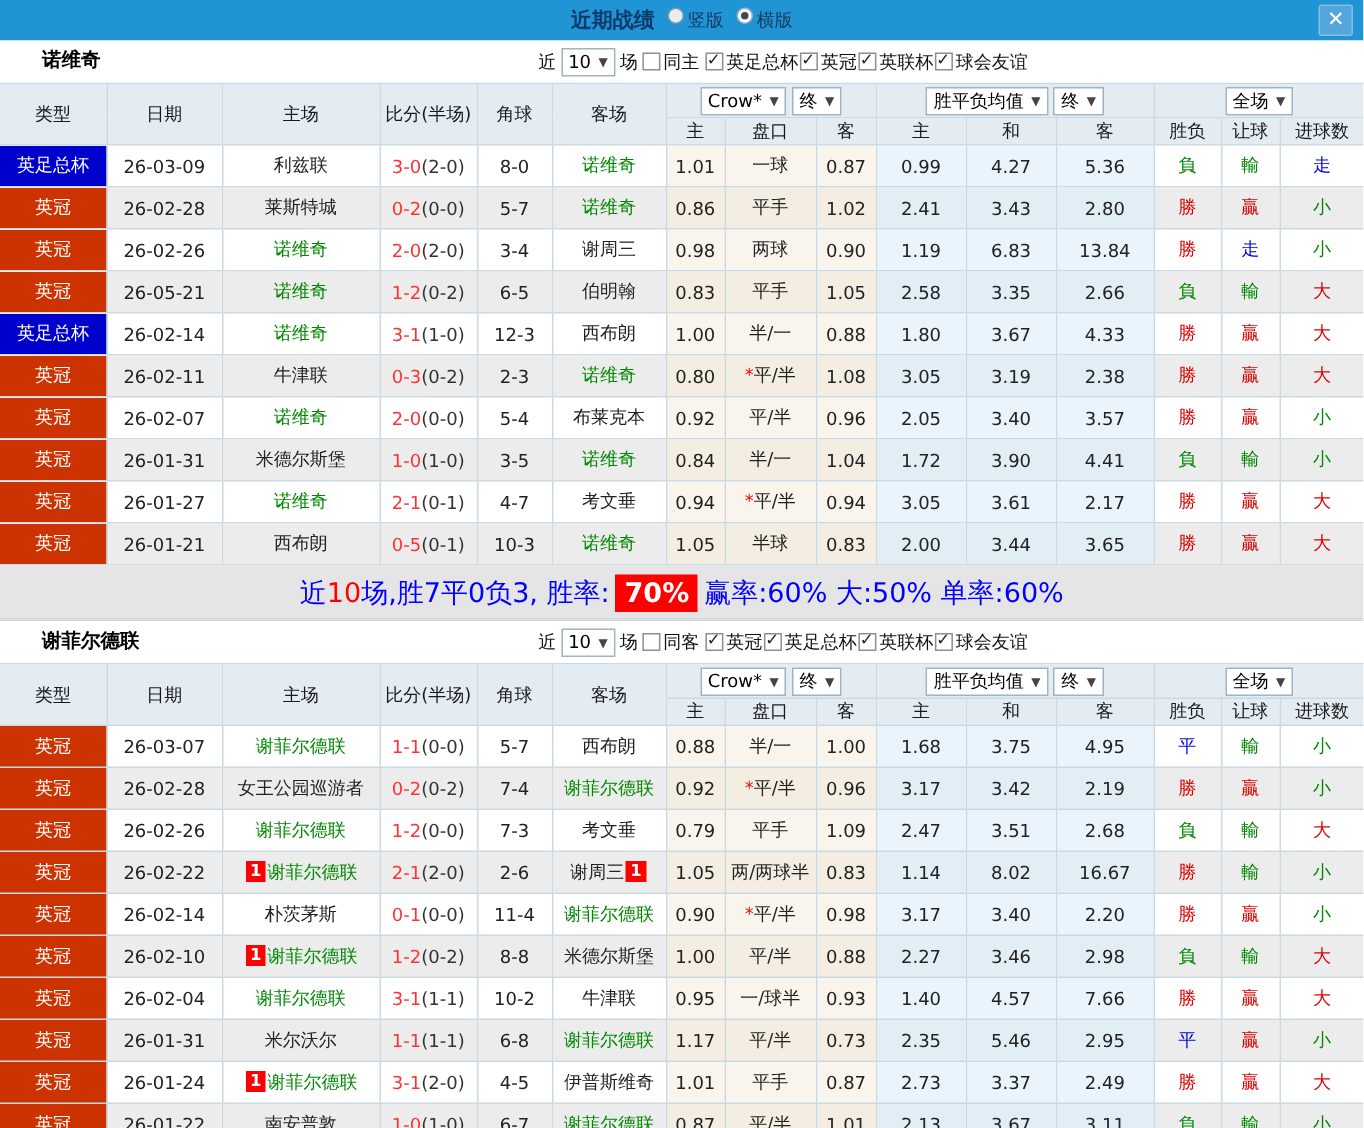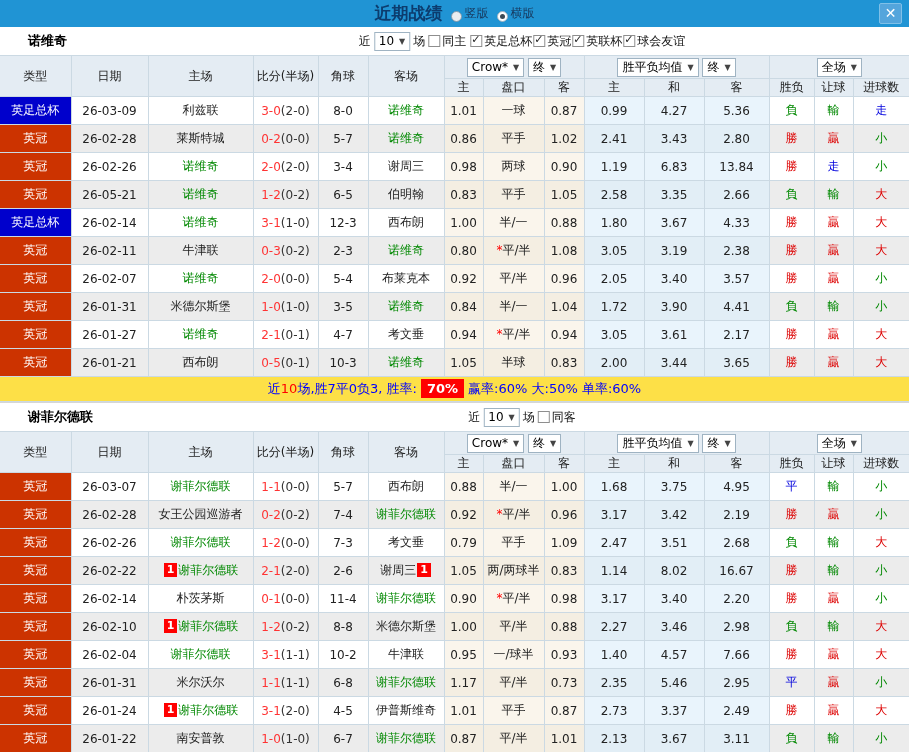--- a/index.html
+++ b/index.html
@@ -7,22 +7,22 @@
     --team-green:#008800; --score-red:#ff3333; --win-red:#dd0000; --lose-green:#008800;
     --draw-blue:#0000dd; --summary-blue:#0000ff; --highlight-red:#ff0000;
     --odds-bg:#faf5ec; --odds-bg-even:#f4eee2; --avg-bg:#e9f4fc; --avg-bg-even:#e2eef6;
     --stripe-gray:#ececec; --header-bg:#e4ecf3; --border:#cbd9e3;
   }
   *{box-sizing:border-box}
   html,body{margin:0;padding:0}
   body{width:909px;height:752px;background:#fff;font-family:"DejaVu Sans","Liberation Sans",sans-serif;font-size:12px;color:#333;overflow:hidden}
   
   .topbar{height:27px;background:var(--topbar-blue);position:relative;display:flex;align-items:center;justify-content:center;gap:8px}
-  .topbar .title{font-weight:bold;font-size:17px;color:var(--title-navy)}
-  .radio-label{display:inline-flex;align-items:flex-end;gap:3px;color:#17395e;font-size:12px;cursor:pointer}
+  .topbar .title{font-weight:bold;font-size:14px;color:var(--title-navy)}
+  .radio-label{display:inline-flex;align-items:flex-start;gap:3px;color:#17395e;font-size:12px;cursor:pointer}
   .radio{width:11px;height:11px;border-radius:50%;background:#e9edf0;border:1px solid #7e99ac;position:relative;display:inline-block}
   .radio.sel::after{content:"";position:absolute;left:2px;top:2px;right:2px;bottom:2px;border-radius:50%;background:#3c4a55}
   .close-btn{position:absolute;right:7px;top:3px;width:23px;height:21px;background:#54a5dc;border:1px solid #7fc0e8;border-radius:2px;color:#fff;font-weight:bold;font-size:14px;line-height:19px;text-align:center;cursor:pointer}
   
   .section{position:relative}
   .section + .section{border-top:1px solid #d6d6d6}
   .section-head{height:28px;position:relative;background:#fff}
   .team-name{position:absolute;left:28px;top:0;line-height:28px;font-weight:bold;font-size:13px;color:#000}
   .filters{position:absolute;left:50%;transform:translateX(-50%);margin-left:68px;top:0;height:28px;display:flex;align-items:center;gap:3px;white-space:nowrap;color:#111}
   .sel{display:inline-flex;align-items:center;gap:5px;background:#fff;border:1px solid #9fb3c2;padding:1px 4px;font-size:12px;color:#000;cursor:pointer;line-height:15px}
@@ -46,21 +46,21 @@
   tr.even td.avgs{background:var(--avg-bg-even)}
   td.type-red{background:var(--league-red)!important;color:#fff}
   td.type-blue{background:var(--league-blue)!important;color:#fff}
   .c-red{color:var(--win-red)}
   .c-green{color:var(--lose-green)}
   .c-blue{color:var(--draw-blue)}
   .ft{color:var(--score-red)}
   .ht{color:#333}
   .star{color:#f00}
   .card{display:inline-block;background:#f00;color:#fff;font-size:11px;font-weight:bold;line-height:14px;height:14px;padding:0 3px;margin:0 1px;vertical-align:1px}
-  tfoot td{height:25px;background:#fde047;font-size:13px;border-left:none;border-right:none}
+  tfoot td{height:36px;background:#e5e5e5;font-size:18px;border-left:none;border-right:none}
   .sum-blue{color:var(--summary-blue)}
   .sum-red{color:var(--highlight-red)}
   .sum-badge{background:var(--highlight-red);color:#fff;font-weight:bold;padding:2px 6px;margin:0 4px}
 </style>
 </head>
 <body>
 
 <div class="topbar">
   <span class="title">近期战绩</span>
   <span class="radio-label">
@@ -337,20 +337,21 @@
   <div class="section-head">
     <span class="team-name">谢菲尔德联</span>
     <span class="filters">
       <span>近</span>
       <span class="sel">
           <span>10</span>
           <span class="arr">▼</span>
         </span>
       <span>场</span>
       <label class="cb-label"><span class="cb"></span><span>同客</span></label>
+      <span><label class="cb-label"><span class="cb on"></span>英冠</label><label class="cb-label"><span class="cb on"></span>英足总杯</label><label class="cb-label"><span class="cb on"></span>英联杯</label><label class="cb-label"><span class="cb on"></span>球会友谊</label></span>
     </span>
   </div>
   <table>
     <colgroup>
         <col style="width:71px">
         <col style="width:77px">
         <col style="width:105px">
         <col style="width:65px">
         <col style="width:50px">
         <col style="width:76px">

